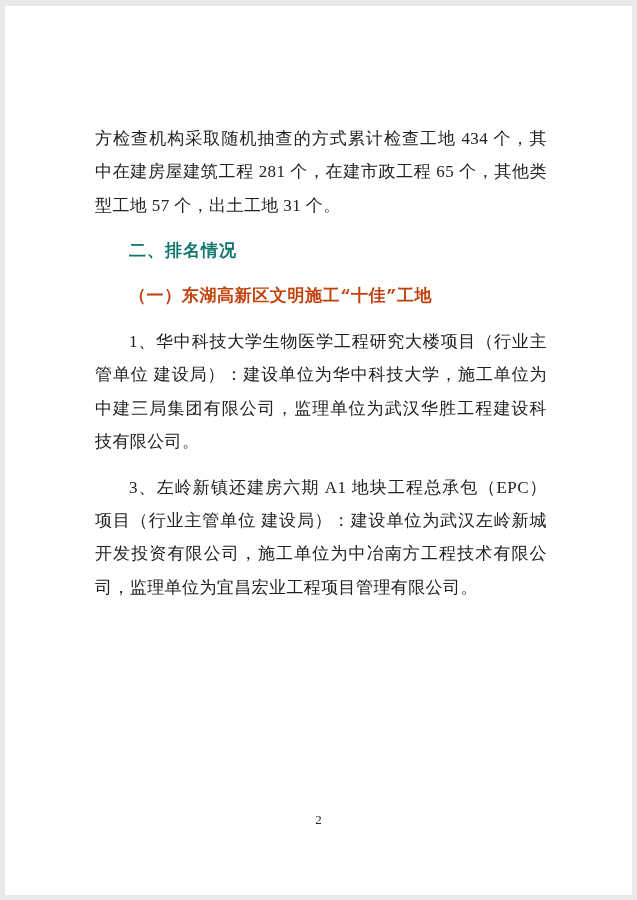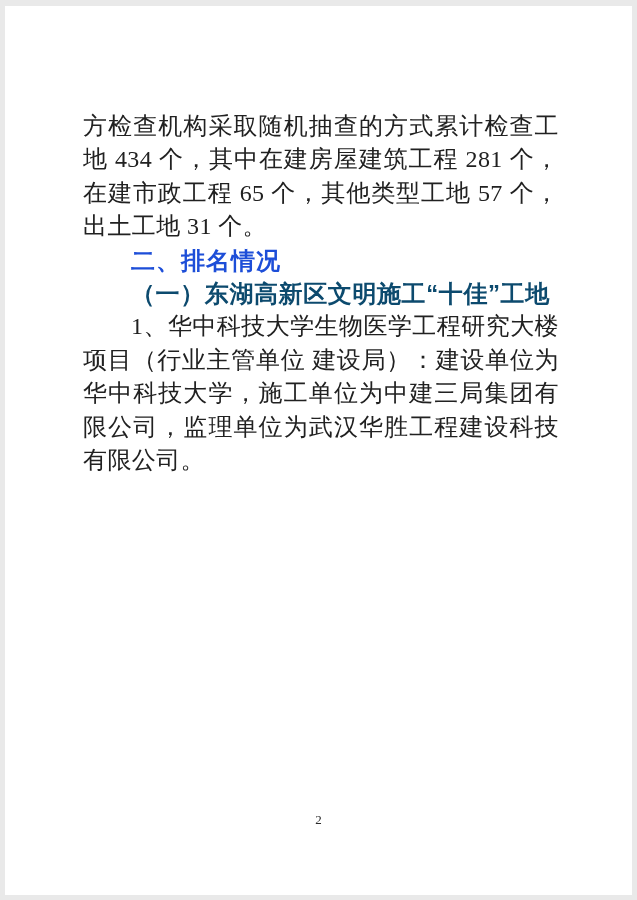--- a/index.html
+++ b/index.html
@@ -28,44 +28,44 @@
     top: 104px;
     width: 476px;
     color: #212121;
     font-family: "Liberation Serif", "DejaVu Serif", serif;
     font-size: 17.5px;
     line-height: 33.4px;
     text-align: justify;
     text-justify: inter-character;
   }
   .content p, .content h2, .content h3 {
-    margin: 0;
+    margin: 12px;
     padding: 0;
-    font-size: 24px;
+    font-size: 17px;
     line-height: 33.4px;
   }
   .body-para {
     text-indent: 2em;
     letter-spacing: 0.4px;
   }
   .no-indent {
     text-indent: 0;
   }
   .heading {
     text-indent: 2em;
     font-family: "Liberation Sans", "DejaVu Sans", sans-serif;
     font-weight: bold;
-    color: #1d4ed8;
+    color: #0f766e;
     letter-spacing: 1px;
   }
   .subheading {
     text-indent: 2em;
-    font-family: Liberation Sans, sans-serif;
+    font-family: Liberation Mono, monospace;
     font-weight: bold;
-    color: #0c4a6e;
+    color: #c2410c;
     letter-spacing: 0.6px;
   }
   .page-number {
     position: absolute;
     left: 0;
     top: 806px;
     width: 100%;
     text-align: center;
     font-family: "Liberation Serif", "DejaVu Serif", serif;
     font-size: 13px;
@@ -75,16 +75,17 @@
 </head>
 <body>
 
 <div class="viewer">
   <div class="page">
     <div class="content">
       <p class="body-para no-indent">方检查机构采取随机抽查的方式累计检查工地 434 个，其中在建房屋建筑工程 281 个，在建市政工程 65 个，其他类型工地 57 个，出土工地 31 个。</p>
       <h2 class="heading">二、排名情况</h2>
       <h3 class="subheading">（一）东湖高新区文明施工“十佳”工地</h3>
       <p class="body-para">1、华中科技大学生物医学工程研究大楼项目（行业主管单位 建设局）：建设单位为华中科技大学，施工单位为中建三局集团有限公司，监理单位为武汉华胜工程建设科技有限公司。</p>
+      <p class="body-para">3、左岭新镇还建房六期 A1 地块工程总承包（EPC）项目（行业主管单位 建设局）：建设单位为武汉左岭新城开发投资有限公司，施工单位为中冶南方工程技术有限公司，监理单位为宜昌宏业工程项目管理有限公司。</p>
     </div>
     <div class="page-number">2</div>
   </div>
 </div>
 
 </body></html>

